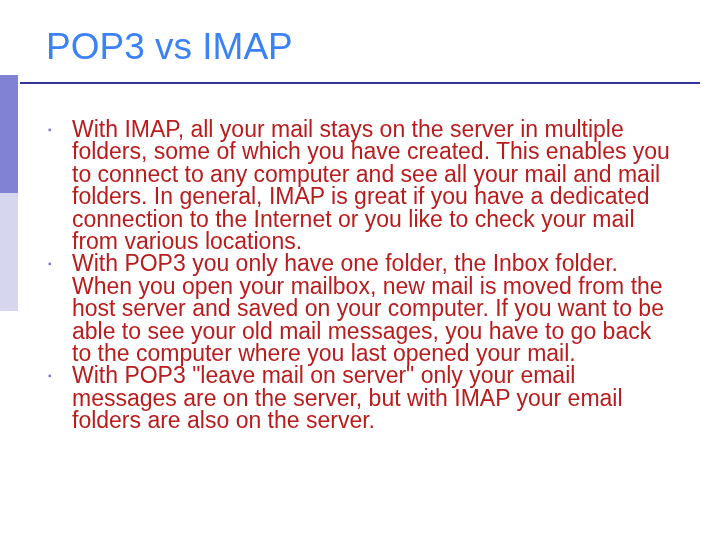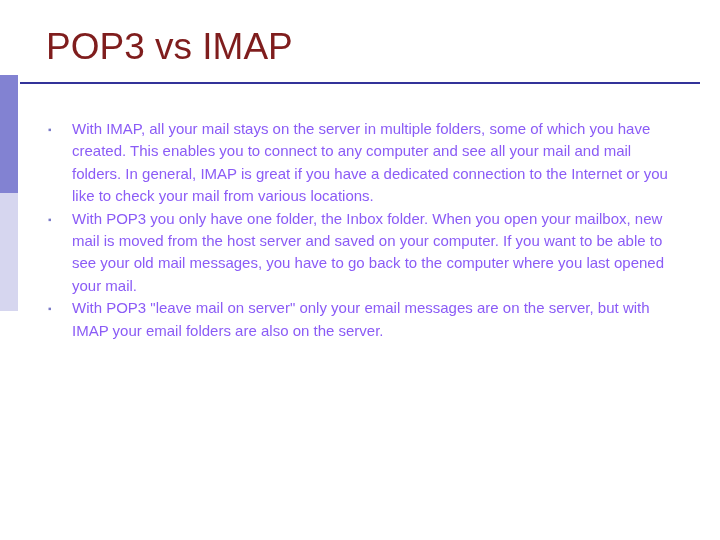--- a/index.html
+++ b/index.html
@@ -28,21 +28,21 @@
     height: 118px;
     background: #d6d6ef;
   }
   .heading {
     position: absolute;
     left: 46px;
     top: 26px;
     font-family: Arial, Helvetica, sans-serif;
     font-size: 37px;
     font-weight: 400;
-    color: #7f1d1d;
+    color: #3b82f6;
     letter-spacing: 0px;
   }
   .rule {
     position: absolute;
     left: 20px;
     top: 82px;
     width: 680px;
     height: 0;
     border-top: 2px solid #333399;
   }
@@ -60,22 +60,22 @@
   .bullet {
     flex: 0 0 24px;
     color: #7a7ac8;
     font-size: 10px;
     line-height: 22px;
     padding-top: 1px;
     text-align: left;
   }
   .text {
     flex: 1;
-    color: #8b5cf6;
-    font-size: 15px;
+    color: #b91c1c;
+    font-size: 23px;
     line-height: 22.4px;
   }
 </style>
 </head>
 <body>
 
 <div class="accent-bar-dark"></div>
 <div class="accent-bar-light"></div>
 
 <div class="heading">POP3 vs IMAP</div>

